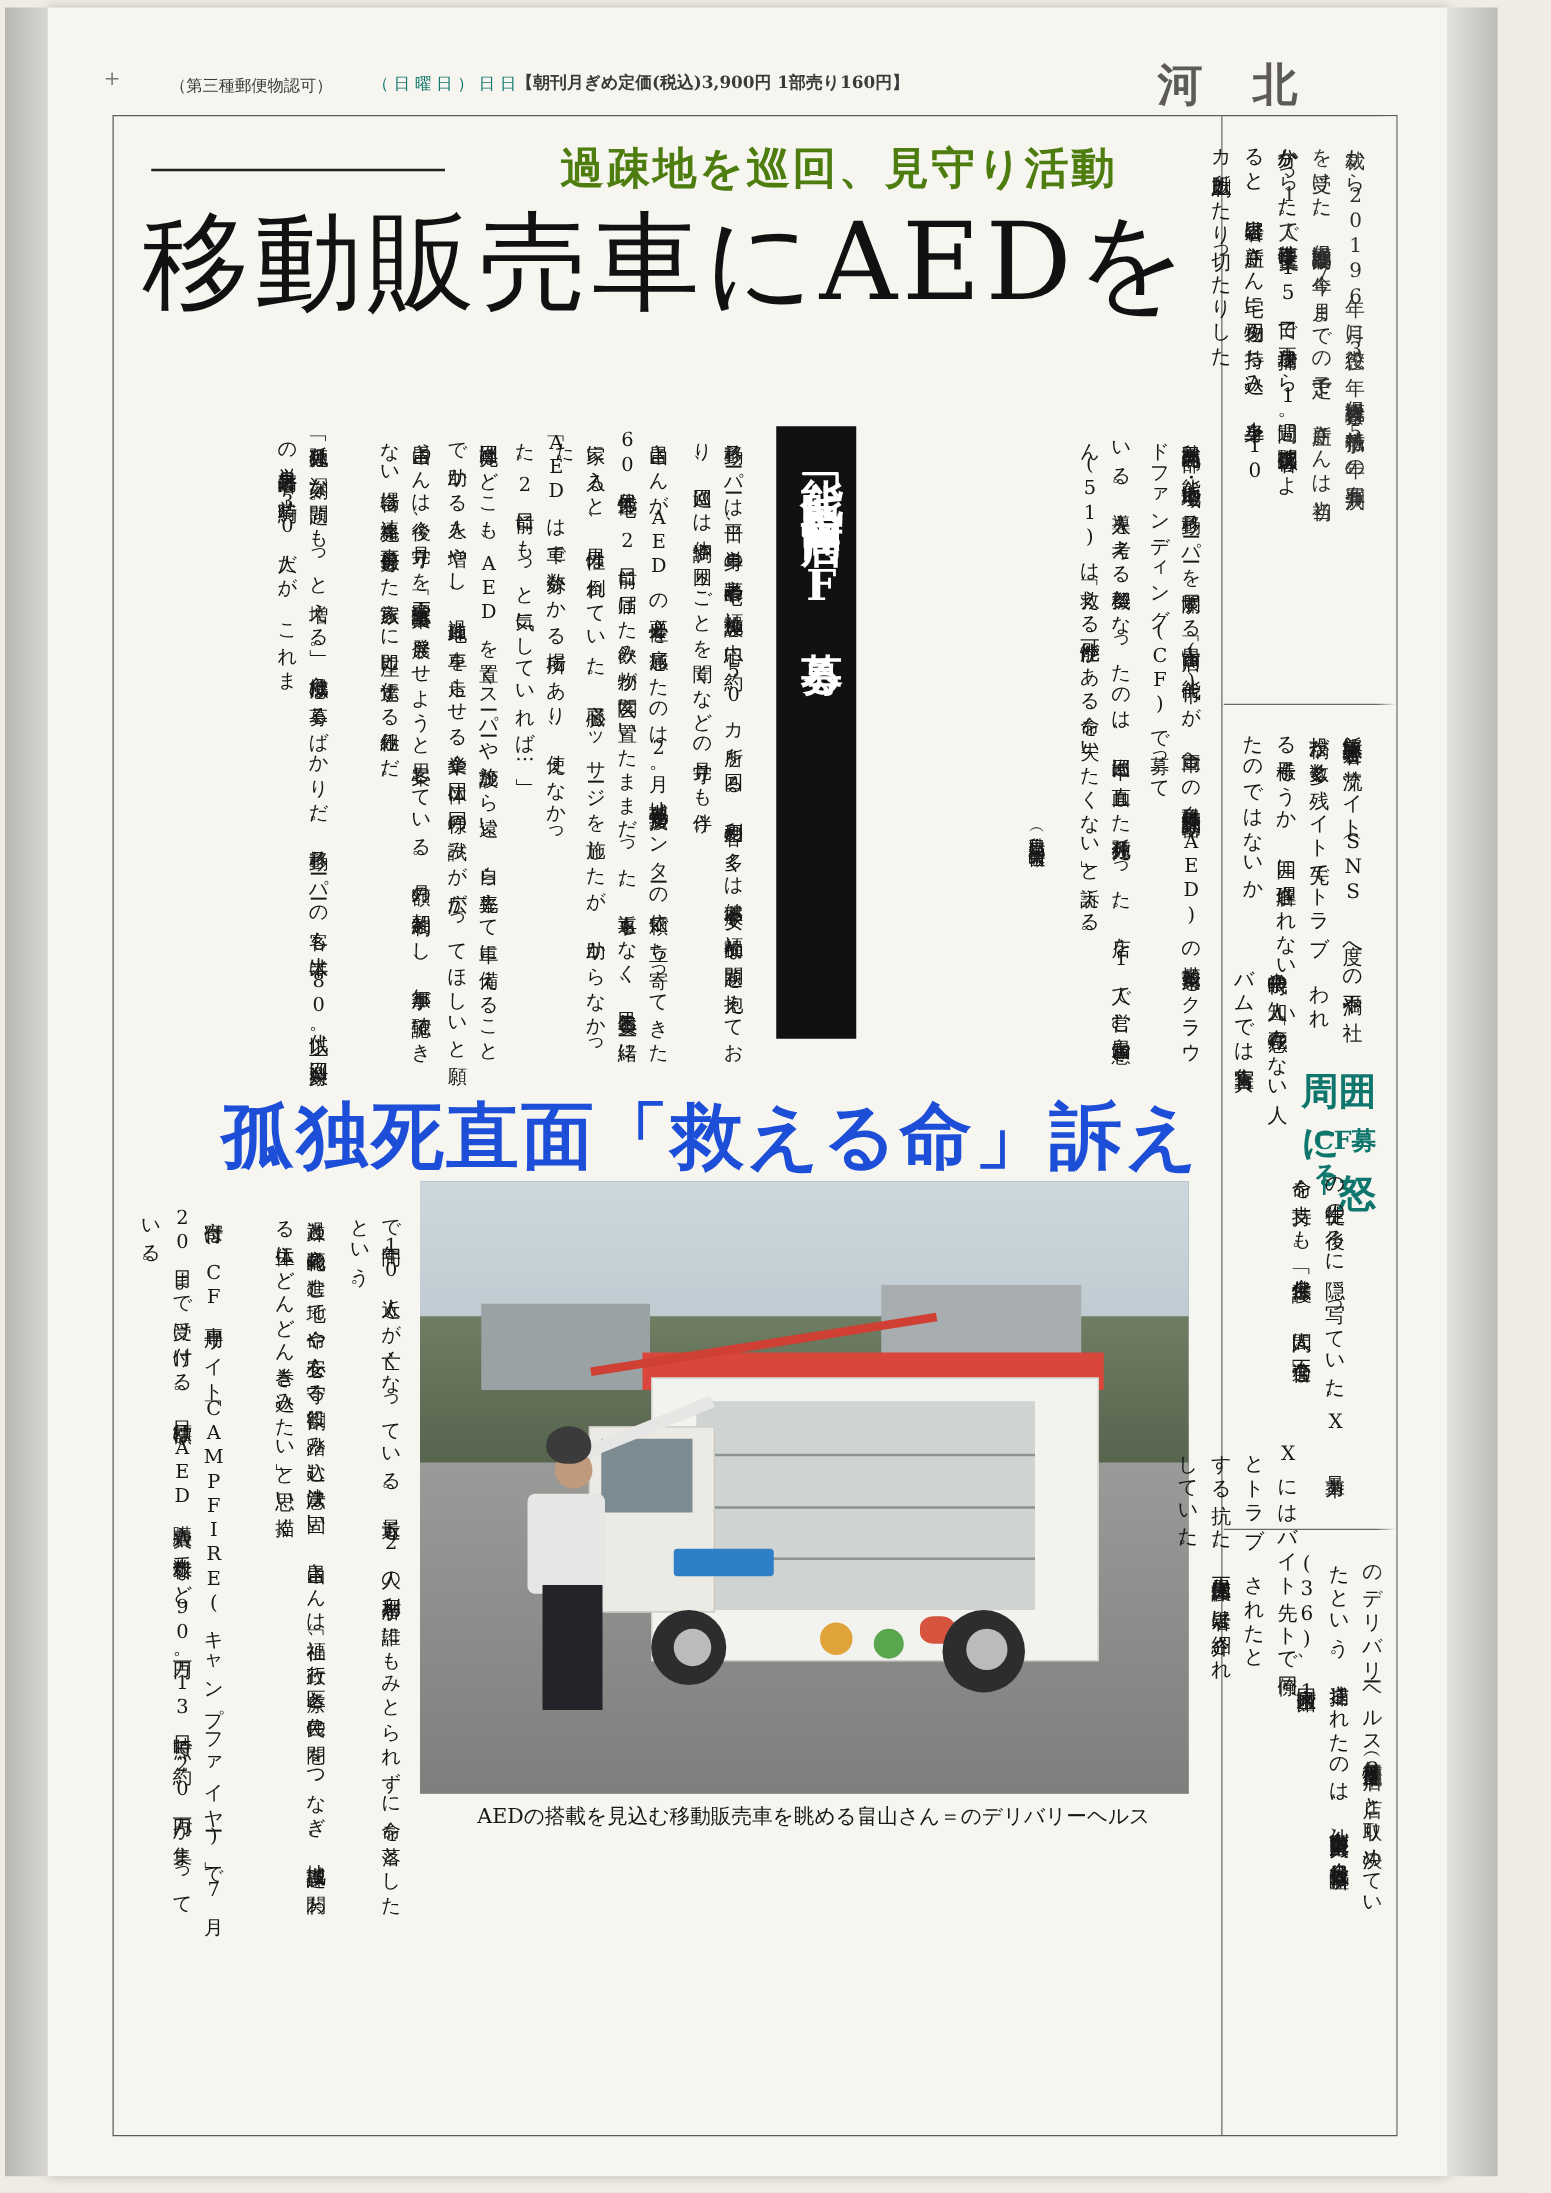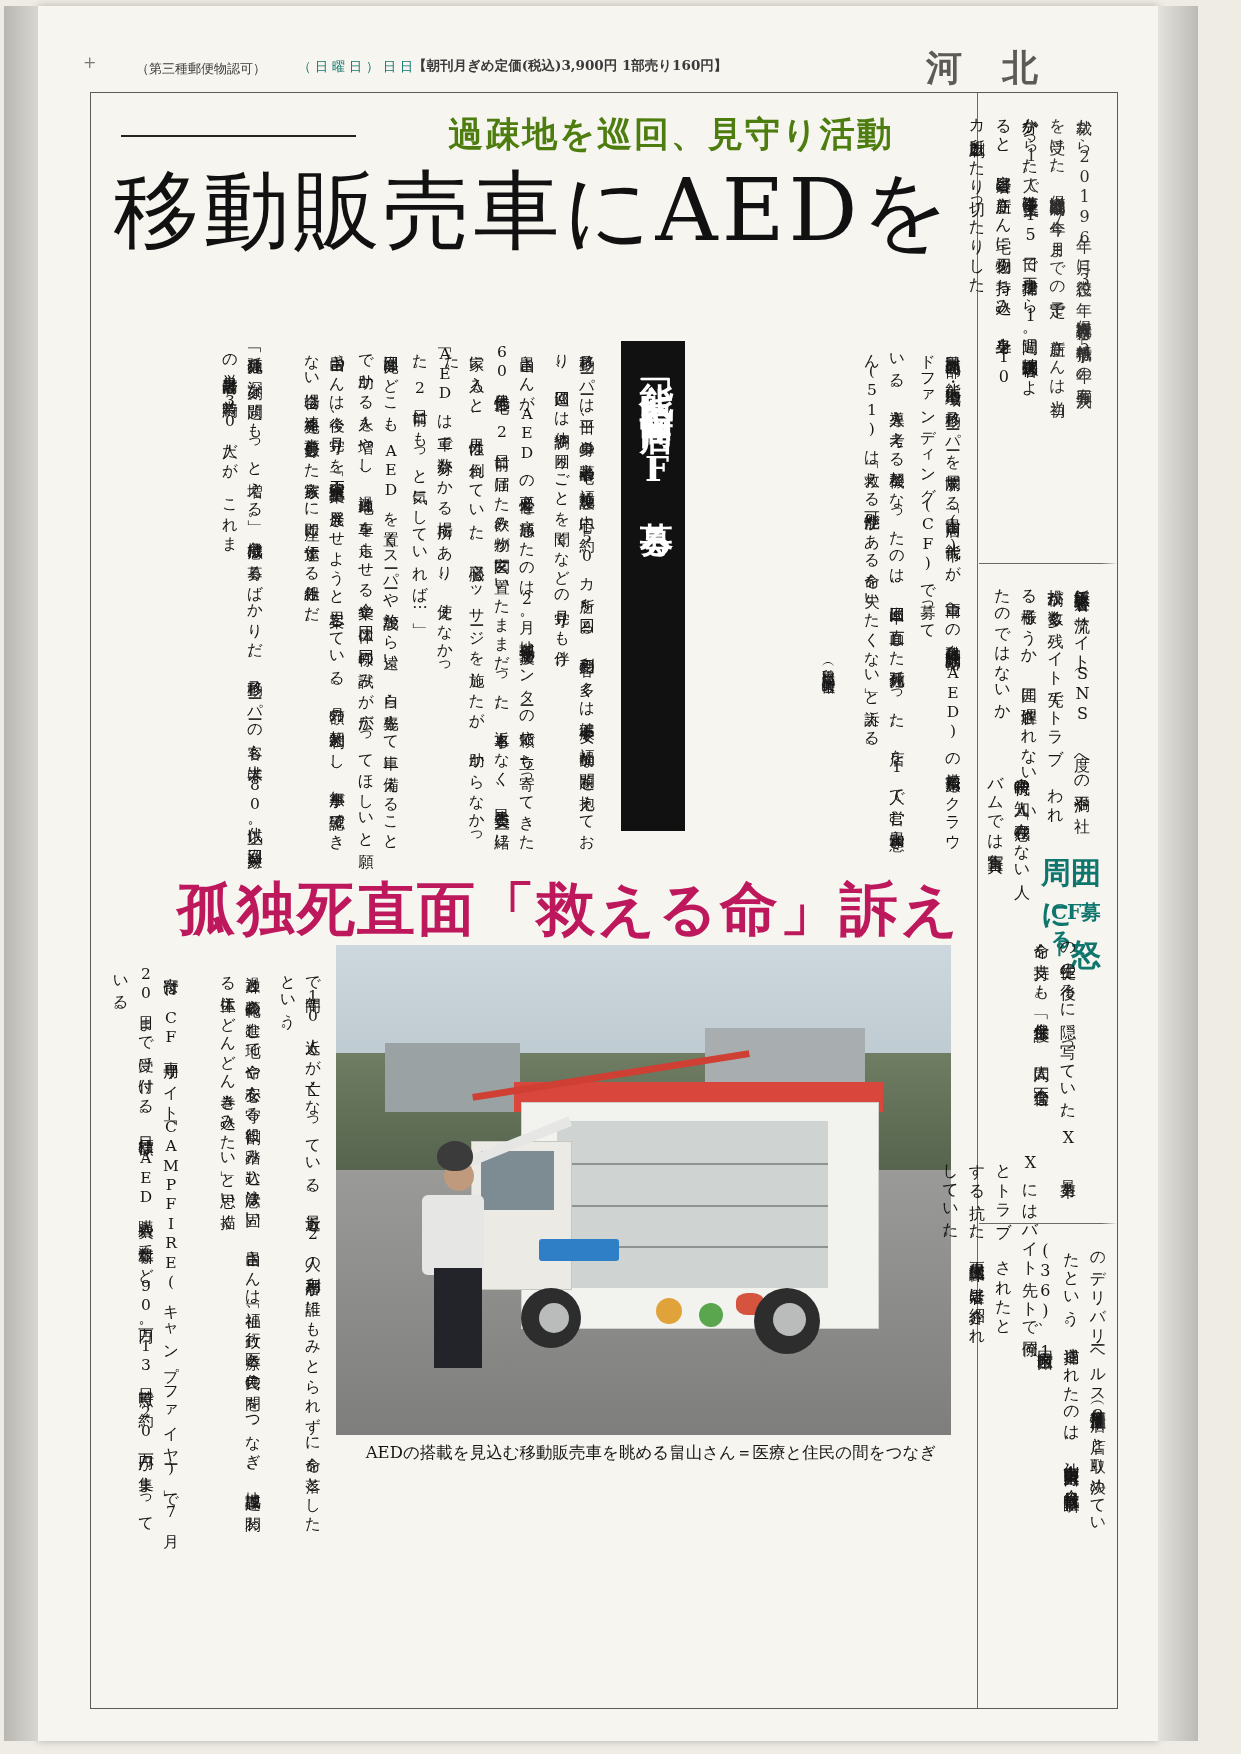--- a/index.html
+++ b/index.html
@@ -71,21 +71,21 @@
     position:absolute;
     writing-mode:vertical-rl;text-orientation:upright;
     font-size:15.5px;line-height:1.62;letter-spacing:1.4px;
     color:#171717;text-align:justify;
     font-family:"DejaVu Serif",serif;
   }
   .byline{font-size:13.5px;}
   
   .subhead{
     position:absolute;left:40px;top:778px;width:830px;height:66px;
-    font-size:58px;font-weight:bold;letter-spacing:2px;color:#be185d;
+    font-size:58px;font-weight:bold;letter-spacing:2px;color:#1d4ed8;
     text-align:right;
   }
   
   .photo{
     position:absolute;left:245px;top:852px;width:615px;height:490px;
     background:#8e9aa0;overflow:hidden;border:0;
   }
   .sky{position:absolute;left:0;top:0;width:100%;height:40%;
     background:linear-gradient(180deg,#cdd7de,#b4c2c8);}
   .hill{position:absolute;left:0;top:22%;width:100%;height:26%;
@@ -205,21 +205,21 @@
         <div class="hub h1"></div>
         <div class="hub h2"></div>
         <div class="pole"></div>
         <div class="person-body"></div>
         <div class="person-legs"></div>
         <div class="person-arm"></div>
         <div class="person-face"></div>
         <div class="person-head"></div>
       </div>
 
-      <div class="caption">AEDの搭載を見込む移動販売車を眺める畠山さん＝医療と住民の間をつなぎ</div>
+      <div class="caption">AEDの搭載を見込む移動販売車を眺める畠山さん＝のデリバリーヘルス</div>
 
       <div class="rcol" style="left:896px;top:14px;height:290px;width:56px;">分かった。事件は15日で再逮捕から1週間。捜査関係者によると、容疑者は新庄さん宅に刃物を持ち込み、上半身を10カ所以上刺したり切ったりした</div>
       <div class="rcol" style="left:950px;top:14px;height:290px;width:56px;opacity:.9;">裁から2019年6月に懲役3年、保護観察付き執行猶予5年の有罪判決を受けた。保護観察期間は今年7月までの予定で、新庄さんは当初から1人で更生支援</div>
 
       <div class="hrule" style="left:888px;top:470px;width:138px;"></div>
 
       <div class="rcol" style="left:946px;top:484px;height:240px;width:58px;">飯塚紘平容疑者
 流サイト（SNS
 度への不満や社
 投稿が数多く残

